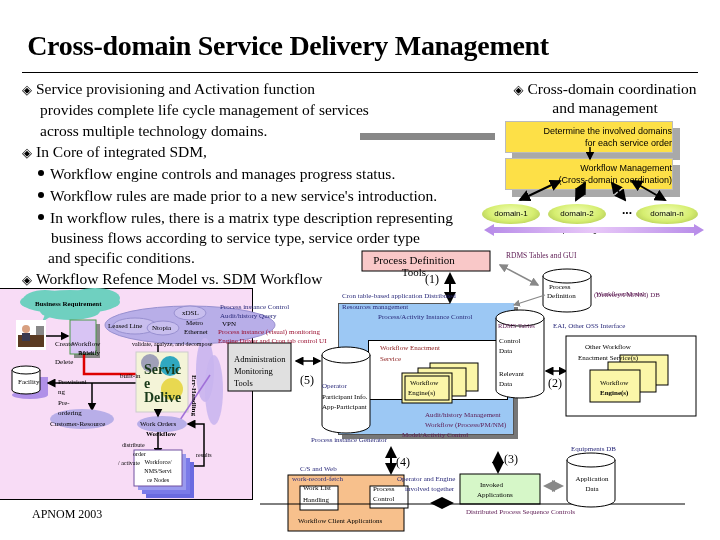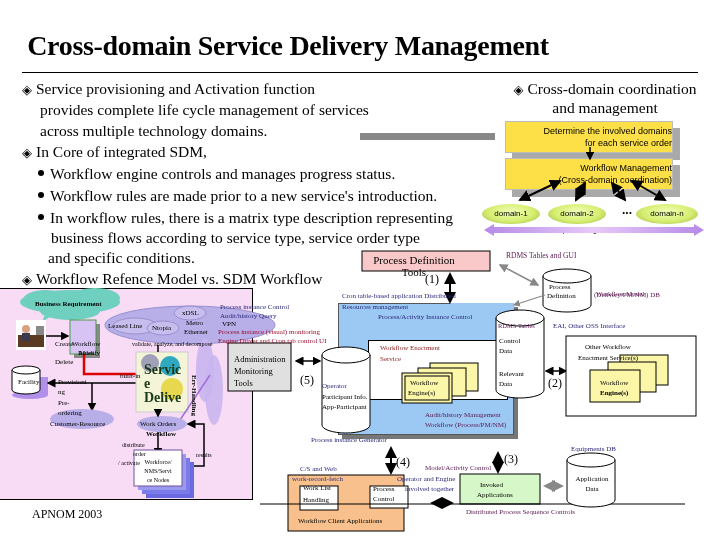--- a/index.html
+++ b/index.html
@@ -287,21 +287,21 @@
 <div class="abs tiny" style="left:408px; top:389px;">Engine(s)</div>
 
 <div class="abs tiny" style="left:585px; top:343px;">Other Workflow</div>
 <div class="abs tiny" style="left:578px; top:354px;">Enactment Service(s)</div>
 <div class="abs tiny" style="left:600px; top:379px;">Workflow</div>
 <div class="abs tiny" style="left:600px; top:389px; font-weight:bold;">Engine(s)</div>
 <div class="abs" style="left:548px; top:376px; font-family:'Liberation Serif',serif; font-size:12px;">(2)</div>
 
 <div class="abs tiny" style="left:425px; top:411px; color:#5c1a52;">Audit/history Management</div>
 <div class="abs tiny" style="left:425px; top:421px; color:#5c1a52;">Workflow (Process/PM/NM)</div>
-<div class="abs tiny" style="left:425px; top:431px; color:#5c1a52;margin-top:33px;">Model/Activity Control</div>
+<div class="abs tiny" style="left:402px; top:431px; color:#5c1a52;">Model/Activity Control</div>
 <div class="abs tiny" style="left:311px; top:436px; color:#2a2a7a;">Process instance Generator</div>
 
 <div class="abs" style="left:396px; top:455px; font-family:'Liberation Serif',serif; font-size:12px;">(4)</div>
 <div class="abs" style="left:504px; top:452px; font-family:'Liberation Serif',serif; font-size:12px;">(3)</div>
 
 <div class="abs tiny" style="left:300px; top:465px; color:#2a2a7a;">C/S and Web</div>
 <div class="abs tiny" style="left:292px; top:475px; color:#2a2a7a;">work-record-fetch</div>
 <div class="abs tiny" style="left:303px; top:484px;">Work List</div>
 <div class="abs tiny" style="left:303px; top:496px;">Handling</div>
 <div class="abs tiny" style="left:373px; top:485px;">Process</div>

